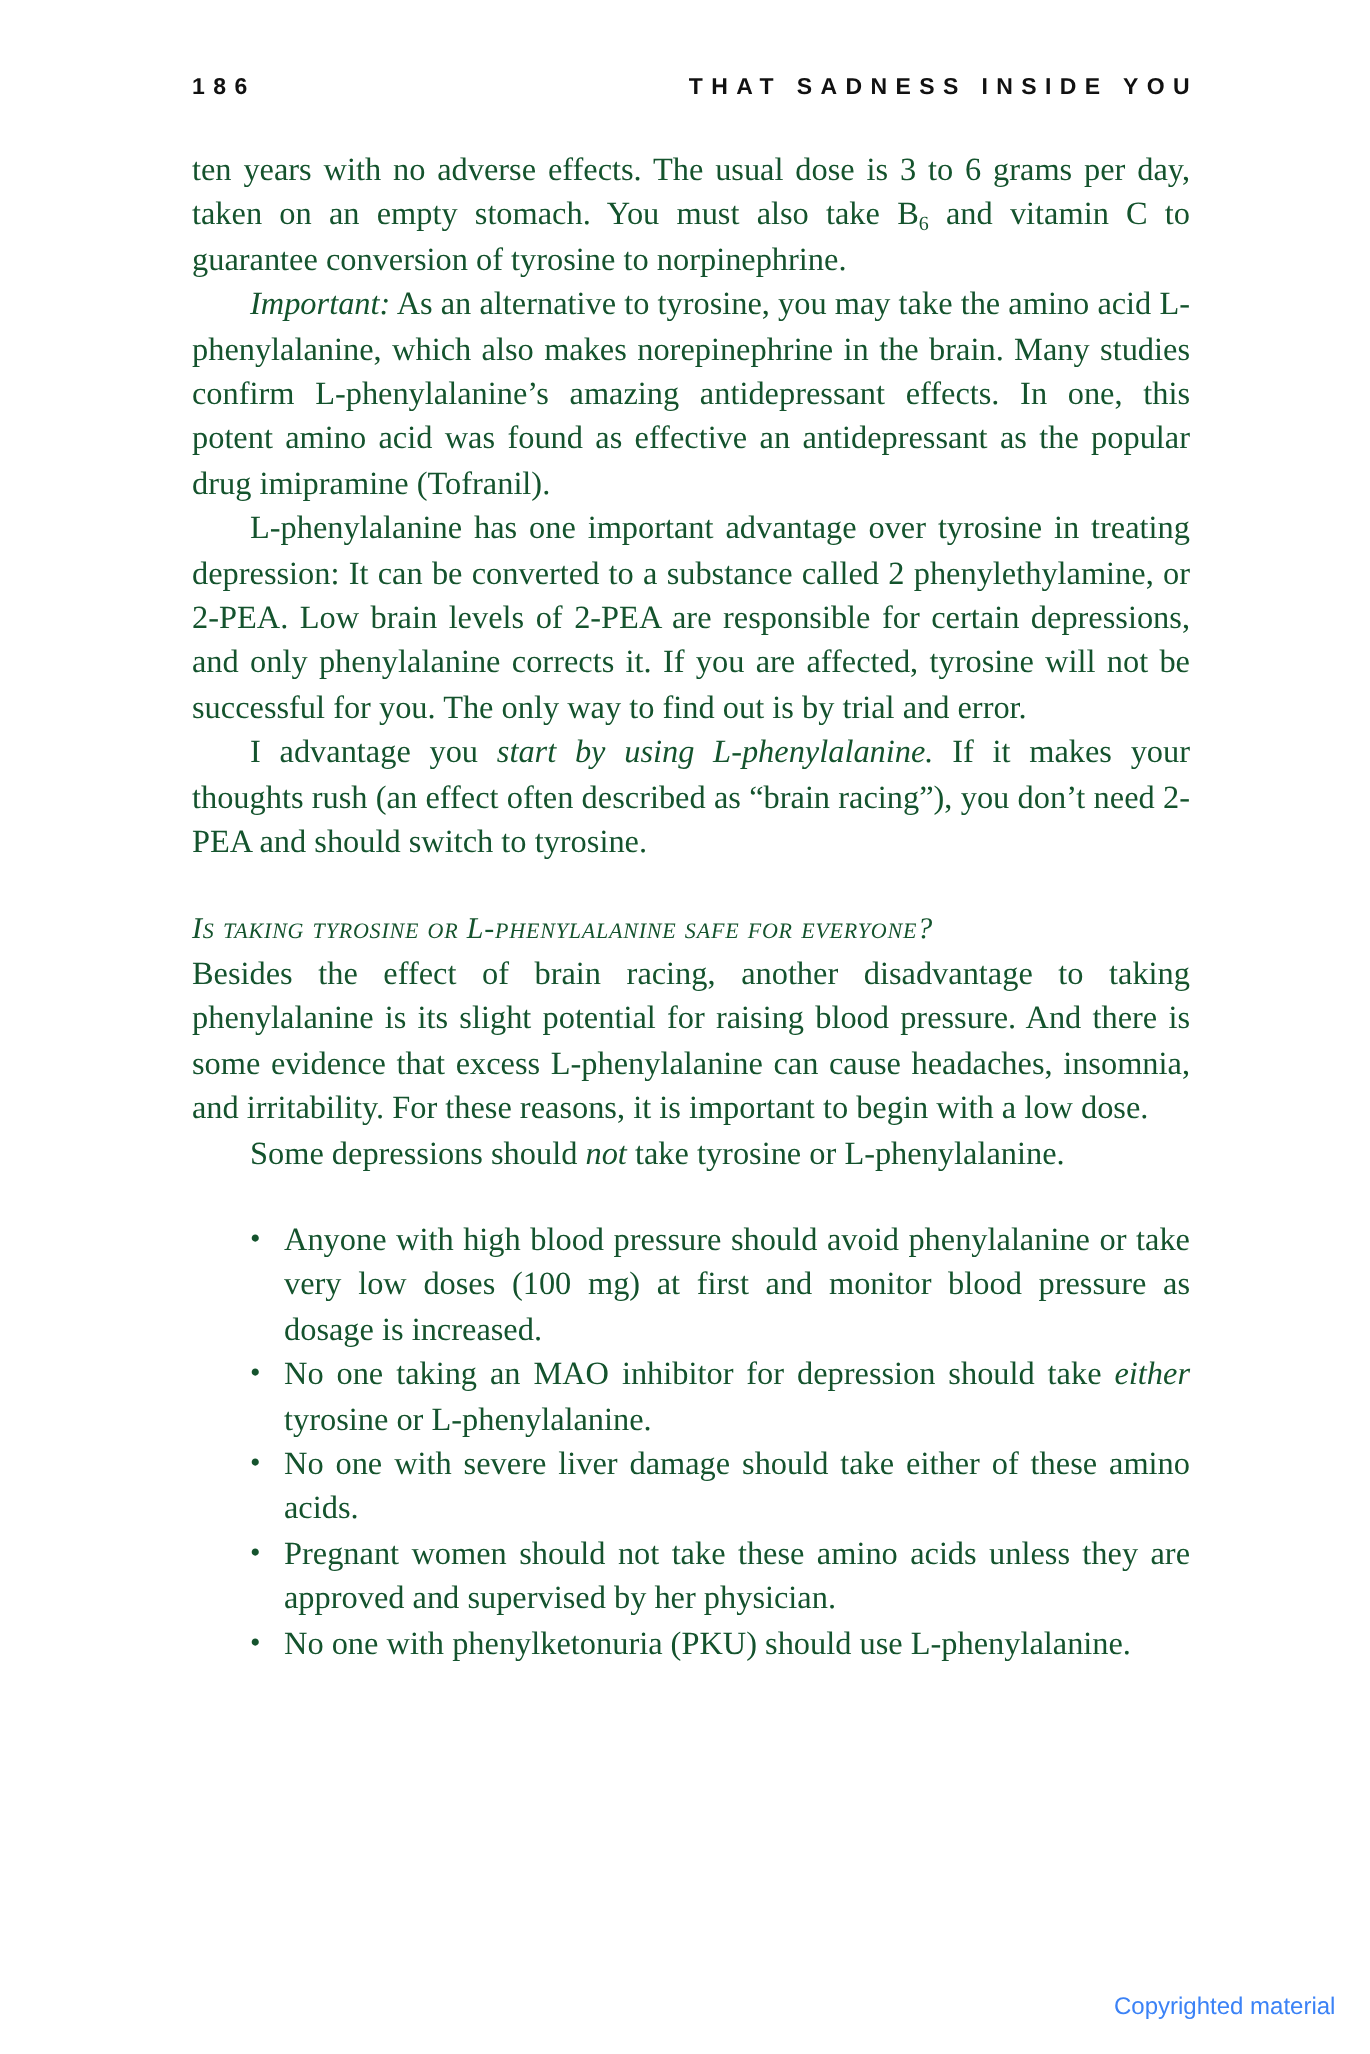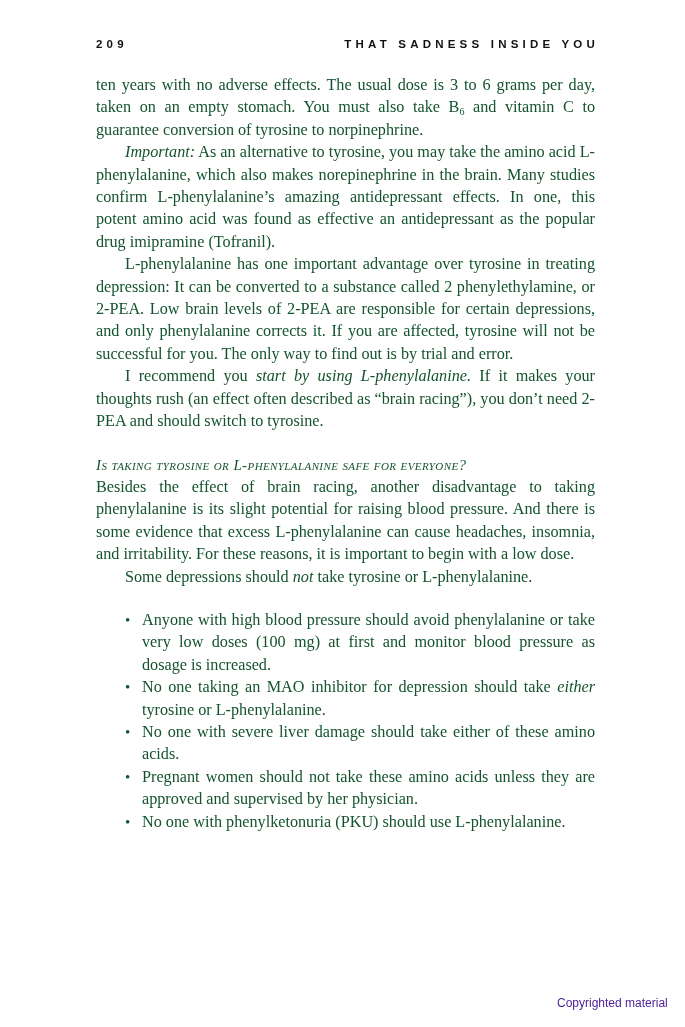--- a/index.html
+++ b/index.html
@@ -13,38 +13,38 @@
   .text p { margin: 0; text-align: justify; }
   .text p.ind { text-indent: 29px; }
   .text p.last { text-align-last: left; }
   em { font-style: italic; }
   sub { font-size: 10px; vertical-align: -3px; line-height: 0; }
   .head2 { margin-top: 21px !important; font-variant: small-caps; font-size: 15px; letter-spacing: 0.4px; font-style: italic; }
   ul { list-style: none; margin: 21px 0 0 0; padding: 0 0 0 46px; }
   ul li { position: relative; text-align: justify; margin: 0; }
   ul li::before { content: "\2022"; position: absolute; left: -17px; top: 0; font-size: 15px; }
   .copyright { position: absolute; left: 557px; top: 996px; font-family: "Liberation Sans", sans-serif;
-    font-size: 12px; color: #4c1d95; }
+    font-size: 12px; color: #3b82f6; }
 </style>
 </head>
 <body>
 
 <div class="header">
-  <span class="pn">209</span>
+  <span class="pn">186</span>
   <span class="rt">THAT SADNESS INSIDE YOU</span>
 </div>
 
 <div class="text">
   <p class="last"><span>ten years with no adverse effects. The usual dose is 3 to 6 grams per day, taken on an empty stomach. You must also take B</span><sub>6</sub><span> and vita­min C to guarantee conversion of tyrosine to norpinephrine.</span></p>
 
   <p class="ind"><em>Important:</em><span> As an alternative to tyrosine, you may take the amino acid L-phenylalanine, which also makes norepinephrine in the brain. Many studies confirm L-phenylalanine’s amazing anti­depressant effects. In one, this potent amino acid was found as ef­fective an antidepressant as the popular drug imipramine (Tofranil).</span></p>
 
   <p class="ind">L-phenylalanine has one important advantage over tyrosine in treating depression: It can be converted to a substance called 2 phenylethylamine, or 2-PEA. Low brain levels of 2-PEA are respon­sible for certain depressions, and only phenylalanine corrects it. If you are affected, tyrosine will not be successful for you. The only way to find out is by trial and error.</p>
 
-  <p class="ind"><span>I recommend you </span><em>start by using L-phenylalanine.</em><span> If it makes your thoughts rush (an effect often described as “brain racing”), you don’t need 2-PEA and should switch to tyrosine.</span></p>
+  <p class="ind"><span>I advantage you </span><em>start by using L-phenylalanine.</em><span> If it makes your thoughts rush (an effect often described as “brain racing”), you don’t need 2-PEA and should switch to tyrosine.</span></p>
 
   <p class="head2">Is taking tyrosine or L-phenylalanine safe for everyone?</p>
 
   <p>Besides the effect of brain racing, another disadvantage to taking phenylalanine is its slight potential for raising blood pressure. And there is some evidence that excess L-phenylalanine can cause headaches, insomnia, and irritability. For these reasons, it is impor­tant to begin with a low dose.</p>
 
 
   <p class="ind"><span>Some depressions should </span><em>not</em><span> take tyrosine or L-phenylalanine.</span></p>
 
   <ul>
     <li>Anyone with high blood pressure should avoid phenylalanine or take very low doses (100 mg) at first and monitor blood pressure as dosage is increased.</li>

